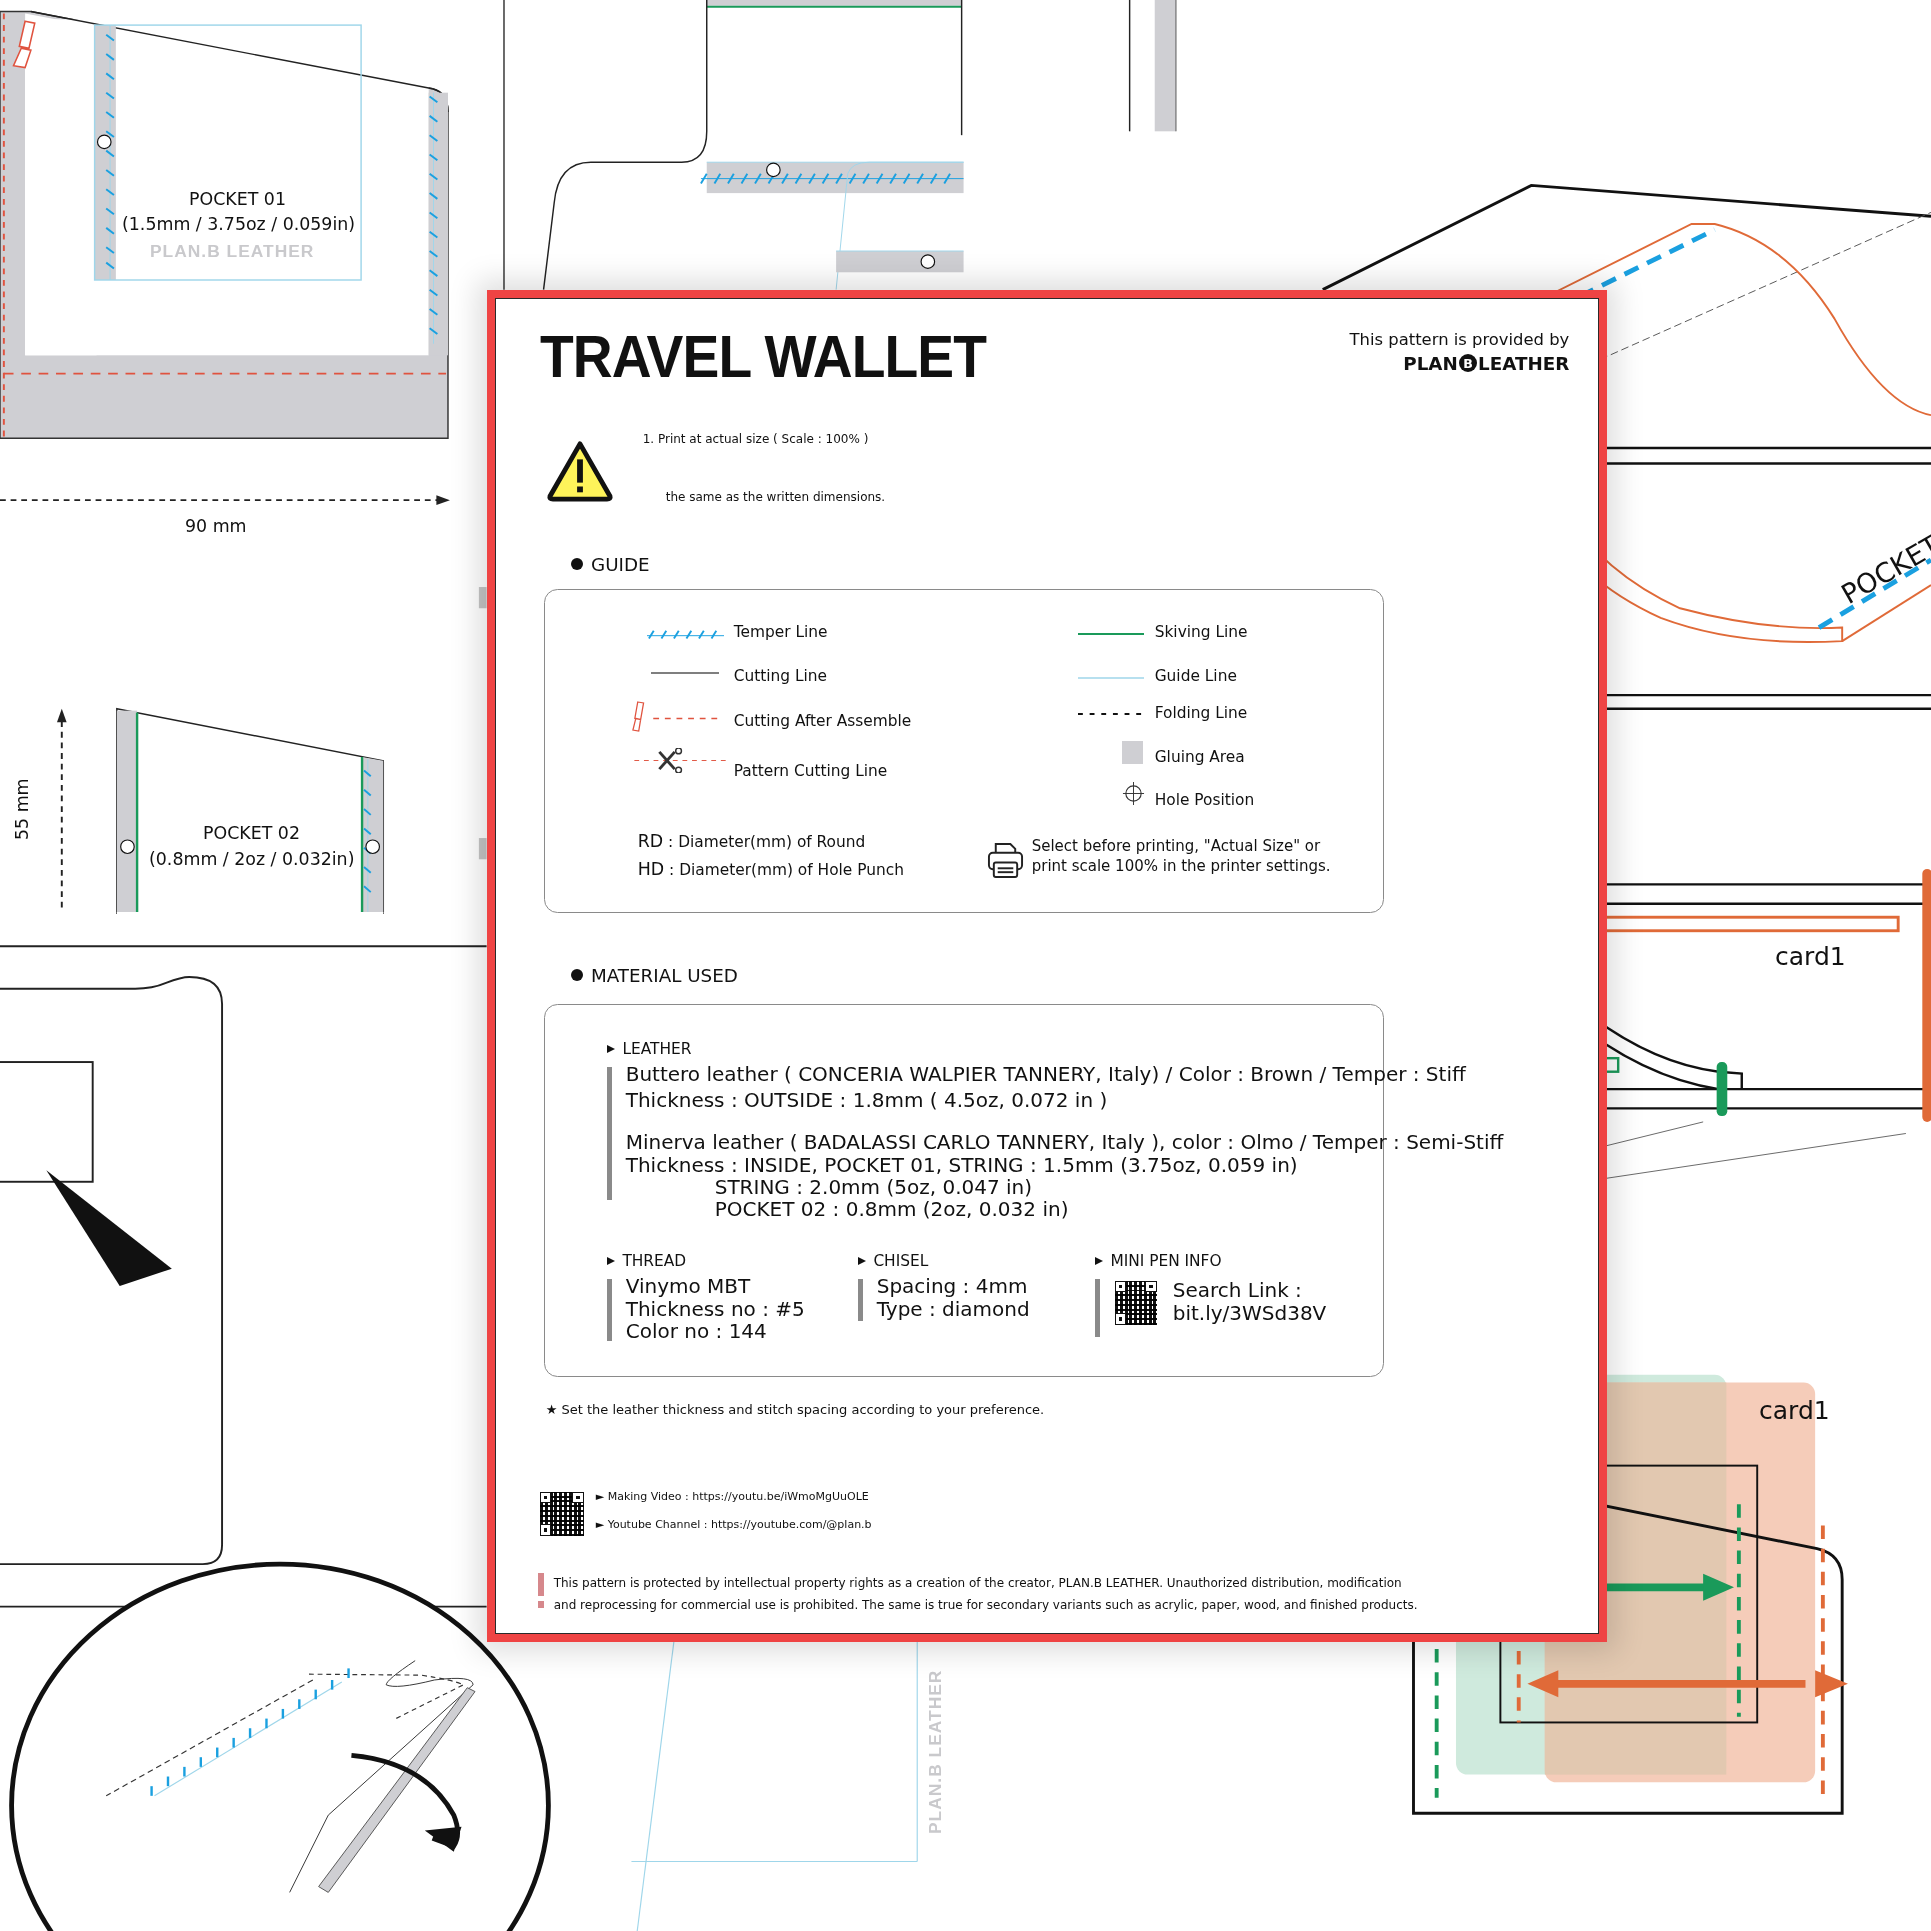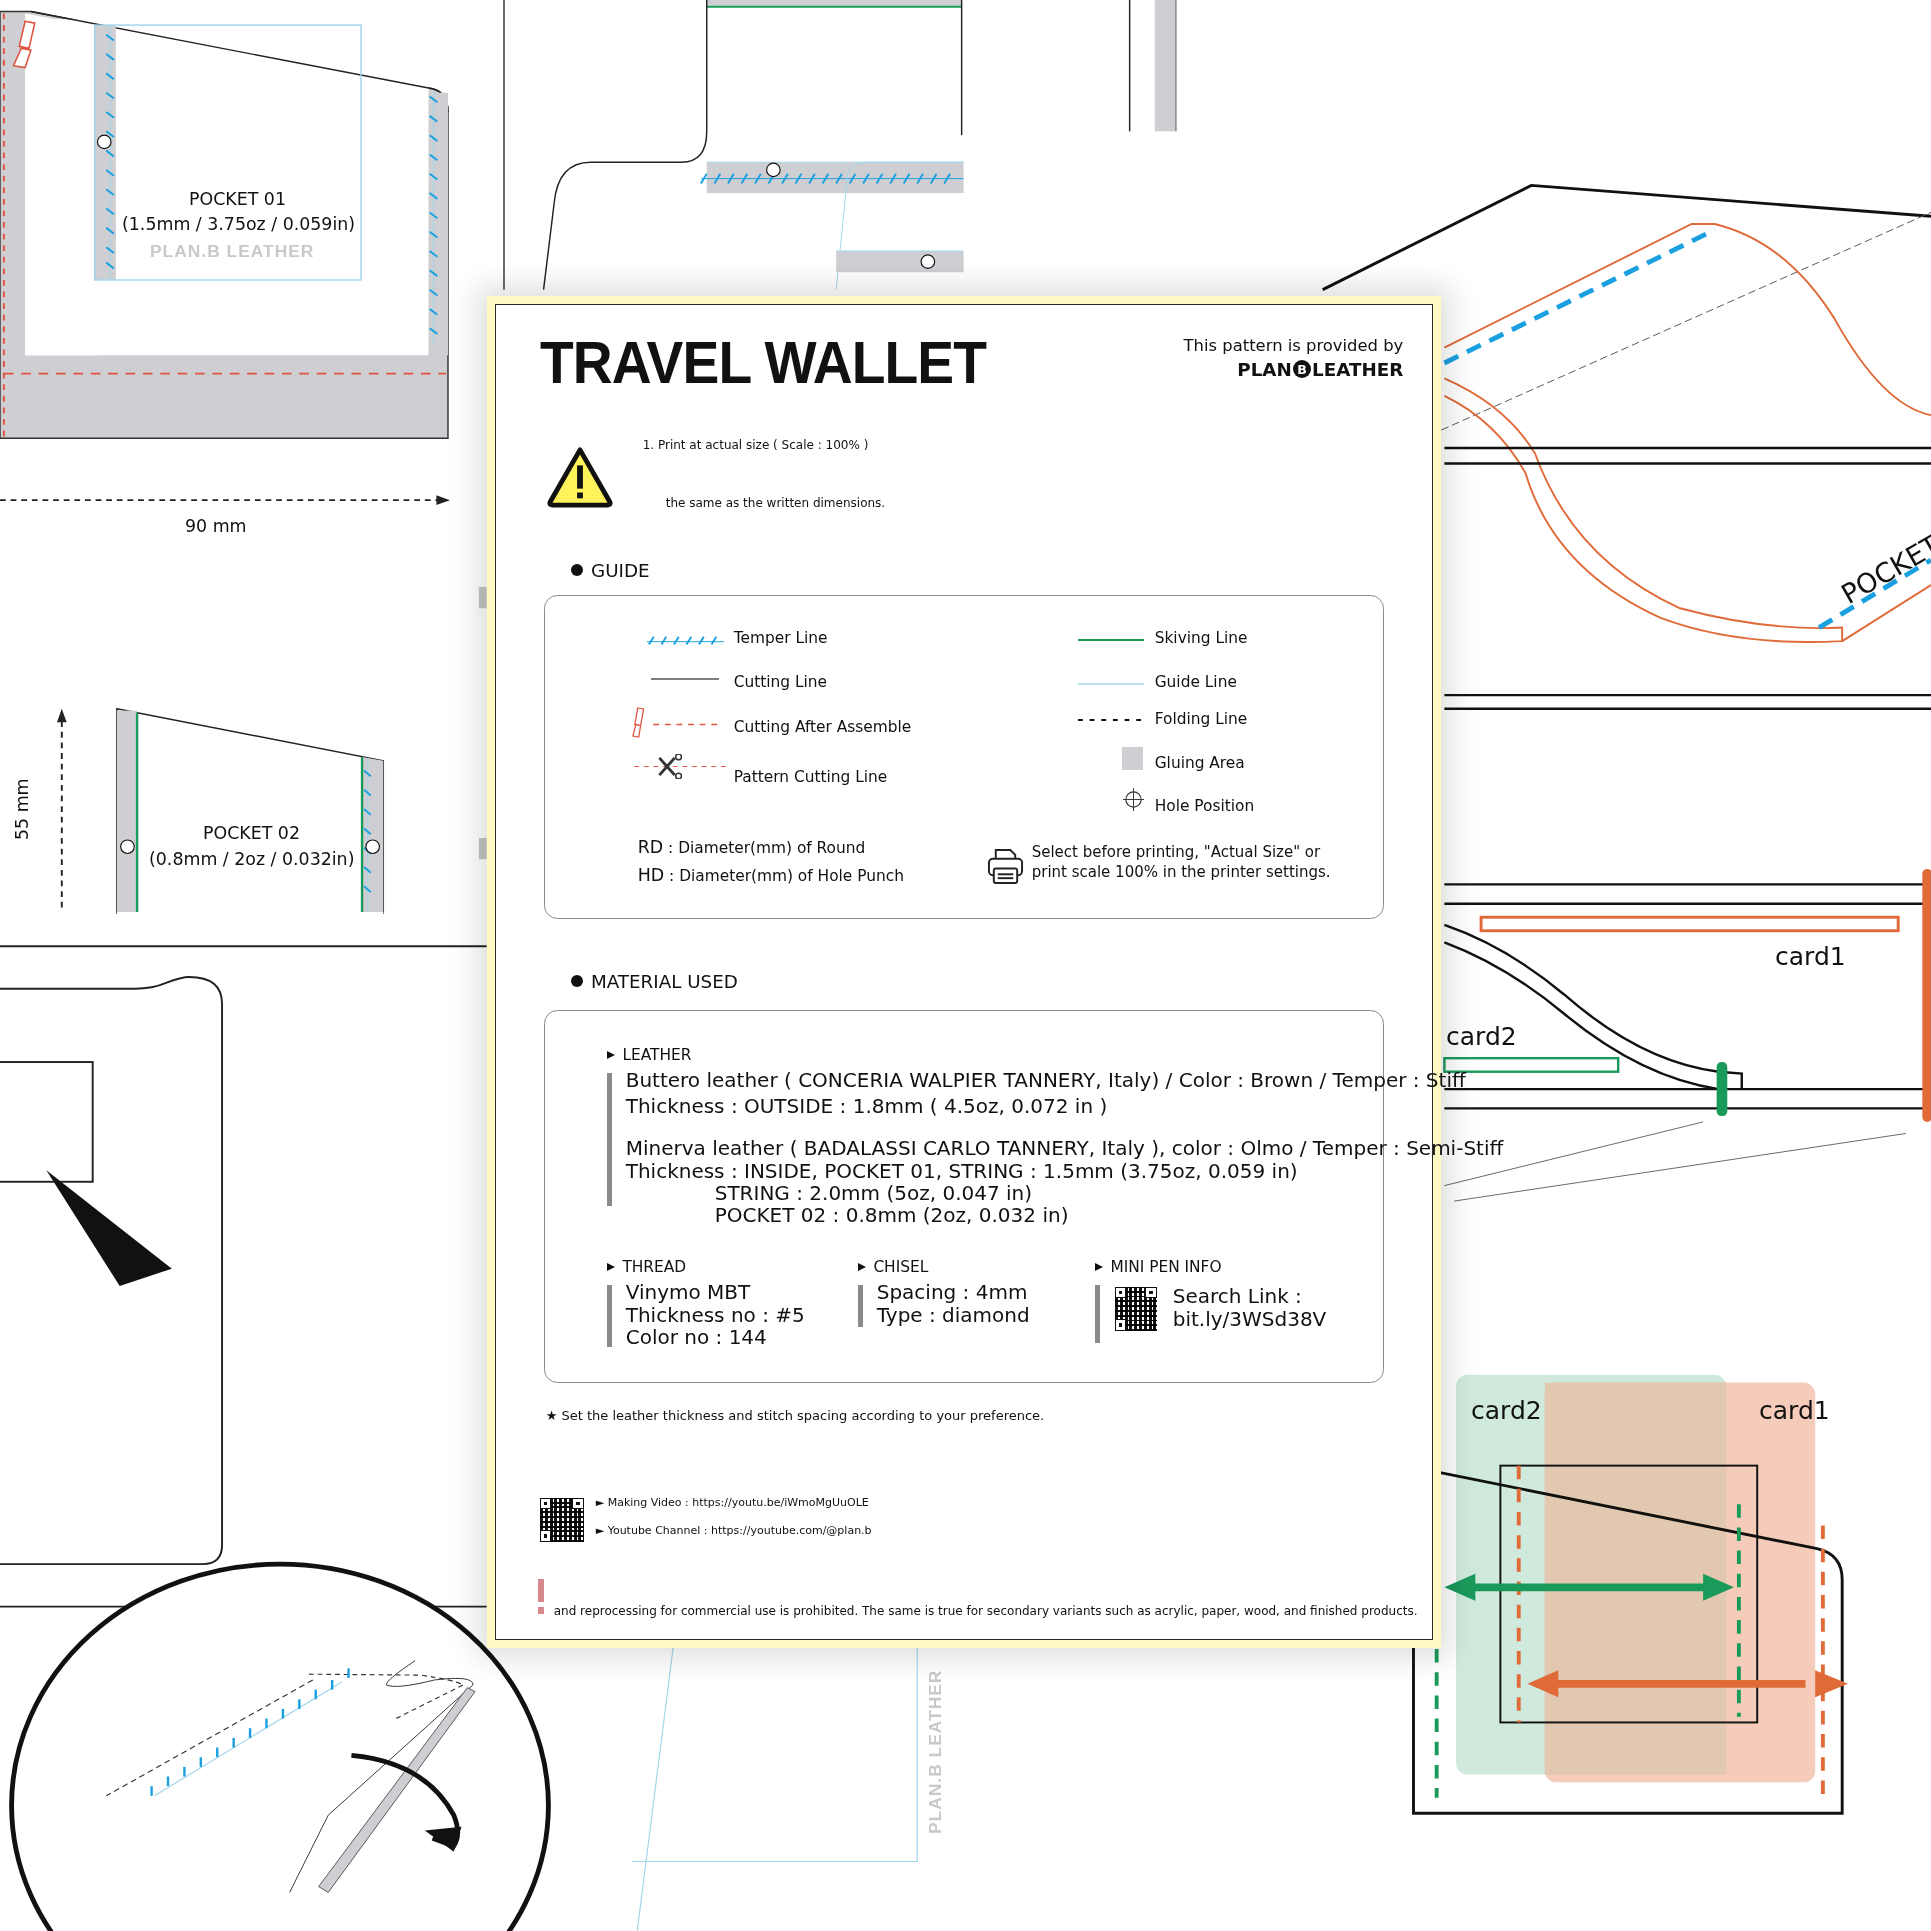--- a/index.html
+++ b/index.html
@@ -2,21 +2,21 @@
 <html><head>
 <meta charset="utf-8">
 <style>
   html, body { margin:0; padding:0; }
   body { width:1931px; height:1931px; position:relative; overflow:hidden; background:#ffffff; font-family:"DejaVu Sans", sans-serif; color:#111; }
   #bg { position:absolute; left:0; top:0; width:1931px; height:1931px; }
   .bgtext { position:absolute; font-family:"DejaVu Sans", sans-serif; color:#111; white-space:nowrap; }
   .wm { position:absolute; font-family:"Liberation Sans", sans-serif; font-weight:bold; color:#c9c9cc; white-space:nowrap; letter-spacing:1px; }
 
   
-  #sheet { position:absolute; left:487px; top:296px; width:954px; height:1352px; background:#fef9c3;
+  #sheet { position:absolute; left:487px; top:290px; width:1120px; height:1352px; background:#ef4444;
            box-shadow: 0 0 27px 9.7px rgba(0,0,0,0.13); }
   #sheet-inner { position:absolute; left:7.7px; top:7.7px; right:7.7px; bottom:7.7px; border:1.9px solid #2a2a2a; background:#fff; }
   .abs { position:absolute; white-space:nowrap; }
   .title { left:44px; top:23px; font-family:"Liberation Sans", sans-serif; font-weight:bold; font-size:60px; letter-spacing:-1px; transform:scaleX(0.92); transform-origin:left top; color:#111; }
   .provided { right:29px; top:31px; font-size:16.4px; text-align:right; color:#111; }
   .brand { right:29px; top:54px; font-size:18.3px; font-weight:bold; color:#111; display:flex; align-items:center; gap:1px; }
   .brand .b-circle { display:inline-flex; width:18.3px; height:18.3px; border-radius:50%; background:#111; color:#fff; font-size:12.6px; align-items:center; justify-content:center; }
   .warn-icon { left:50px; top:141px; width:68px; height:62px; }
   .notice { font-size:12px; color:#111; }
   .section-head { font-size:18.3px; color:#111; display:flex; align-items:center; gap:7.7px; }
@@ -406,16 +406,17 @@
     <div class="qr" style="left:44px; top:1193px; width:44px; height:44px;">
       <span class="corner" style="left:0; top:0;"></span>
         <span class="corner" style="right:0; top:0;"></span>
         <span class="corner" style="left:0; bottom:0;"></span>
     </div>
     <div class="abs foot" style="left:100px; top:1191px;">► Making Video : https://youtu.be/iWmoMgUuOLE</div>
     <div class="abs foot" style="left:100px; top:1219px;">► Youtube Channel : https://youtube.com/@plan.b</div>
 
     <div class="abs" style="left:42px; top:1274px; width:6.8px; height:23px; background:#d6888c;"></div>
     <div class="abs" style="left:42px; top:1302px; width:6.8px; height:7.7px; background:#d6888c;"></div>
+    <div class="abs legal" style="left:58px; top:1273px;">This pattern is protected by intellectual property rights as a creation of the creator, PLAN.B LEATHER. Unauthorized distribution, modification</div>
     <div class="abs legal" style="left:58px; top:1295px;">and reprocessing for commercial use is prohibited. The same is true for secondary variants such as acrylic, paper, wood, and finished products.</div>
   </div>
 </div>
 
 
 </body></html>

